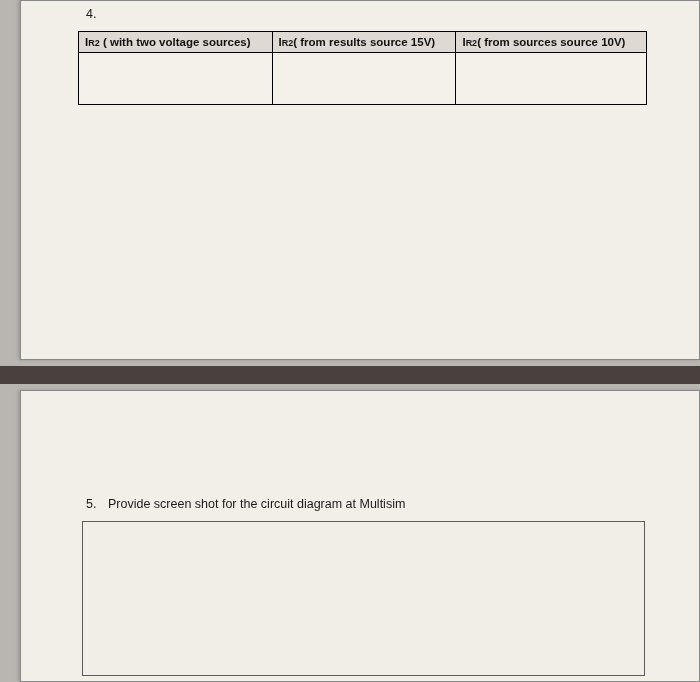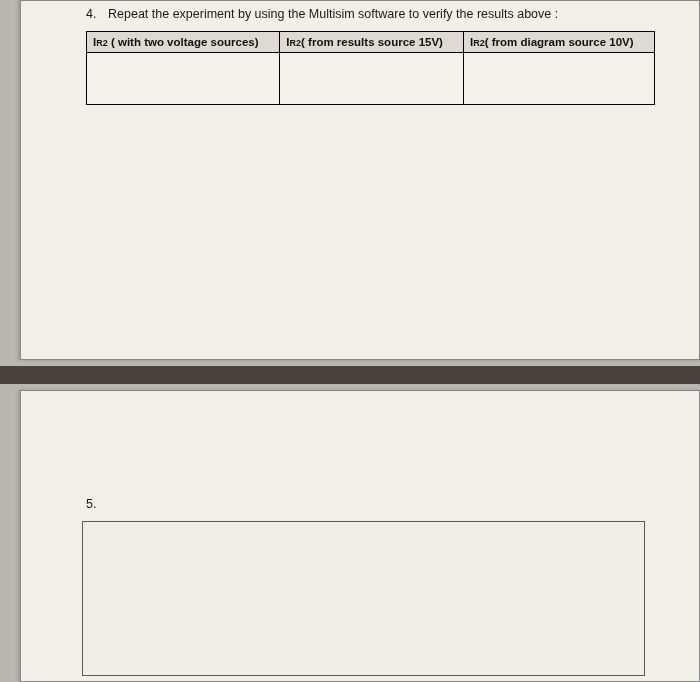--- a/index.html
+++ b/index.html
@@ -43,21 +43,21 @@
     padding: 6px 0 10px 10px;
     align-items: baseline;
   }
   .q-number {
     width: 22px;
     flex-shrink: 0;
   }
   .data-table {
     border-collapse: collapse;
     width: 96%;
-    margin-left: 10px;
+    margin-left: 2px;
     border-radius: 29px;
   }
   .data-table th {
     background: #dedad3;
     border: 1px solid #000;
     font-size: 11.5px;
     font-weight: bold;
     text-align: left;
     padding: 4px 6px;
     vertical-align: top;
@@ -81,47 +81,47 @@
     margin-left: 6px;
     background: #f1ede7;
   }
 </style>
 </head>
 <body>
 
 <div class="page page1">
   <div class="question-line">
     <span class="q-number">4.</span>
-    <span>Repeat the experiment by using the Multisim software to verify the results above :</span>
   </div>
 
   <table class="data-table">
     <thead>
       <tr>
         <th>
           <span>I</span><span class="sub">R2</span><span> ( with two voltage sources)</span>
         </th>
         <th>
           <span>I</span><span class="sub">R2</span><span>( from results source 15V)</span>
         </th>
         <th>
-          <span>I</span><span class="sub">R2</span><span>( from diagram source 10V)</span>
+          <span>I</span><span class="sub">R2</span><span>( from sources source 10V)</span>
         </th>
       </tr>
     </thead>
     <tbody>
       <tr>
         <td></td>
         <td></td>
         <td></td>
       </tr>
     </tbody>
   </table>
 </div>
 
 <div class="divider"></div>
 
 <div class="page page2">
   <div class="question-line">
     <span class="q-number">5.</span>
+    <span>Provide screen shot for the circuit diagram at Multisim</span>
   </div>
   <div class="image-box"></div>
 </div>
 
 </body></html>

